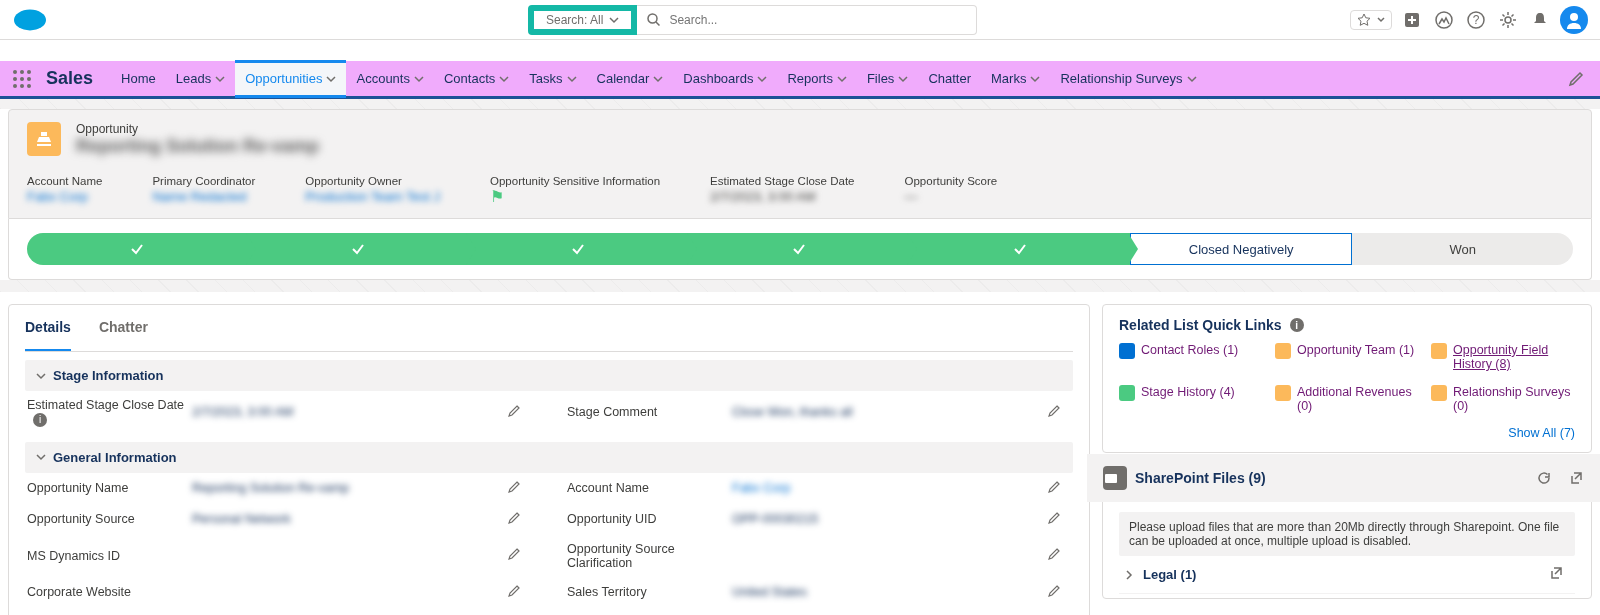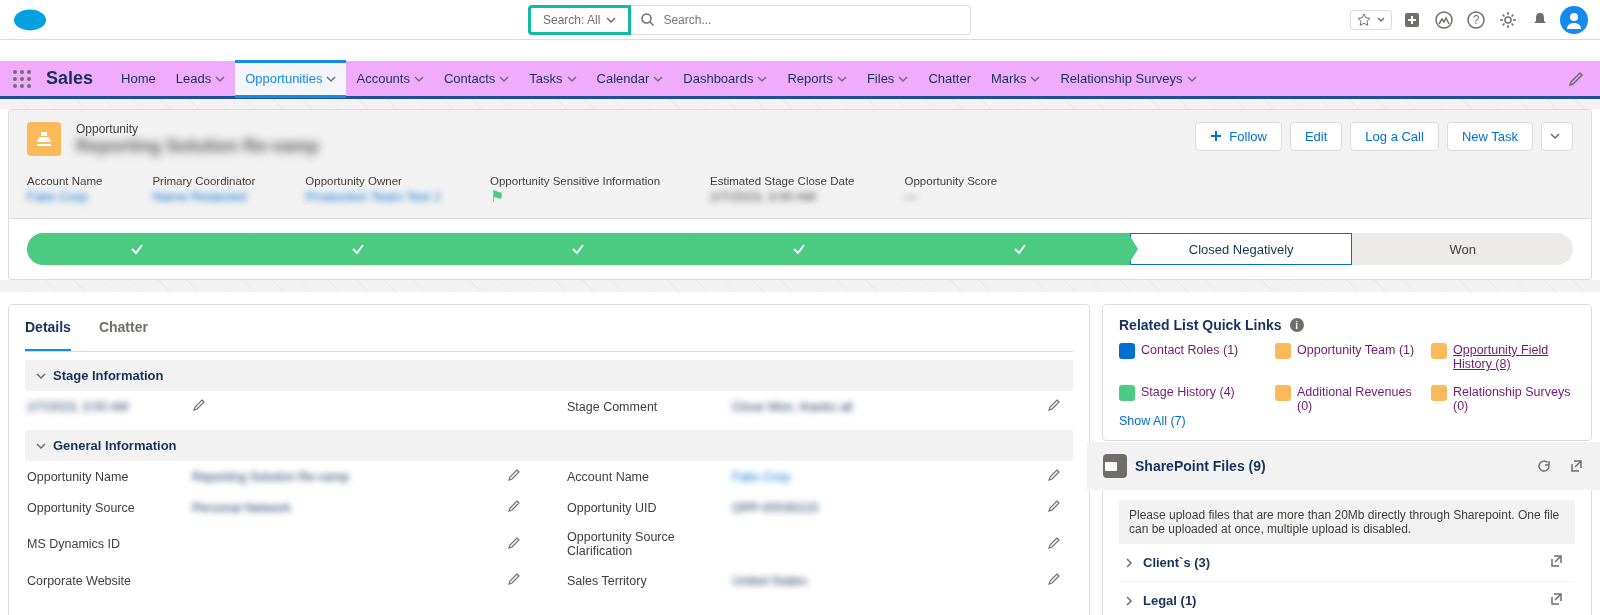--- a/index.html
+++ b/index.html
@@ -1,20 +1,20 @@
 <!DOCTYPE html>
 <html><head>
 <meta charset="utf-8">
 <style>
 * { box-sizing: border-box; margin: 0; padding: 0; }
 body { font-family: -apple-system, BlinkMacSystemFont, "Segoe UI", Arial, sans-serif; font-size: 13px; background: #fff; color: #16325c; width: 1600px; }
 .header-top { display: flex; align-items: center; height: 40px; padding: 0 12px; border-bottom: 1px solid #dddbda; }
 .logo { width: 36px; height: 24px; }
 .search-wrap { display: flex; margin-left: 480px; }
-.search-type { display: flex; align-items: center; background: #fff; border: 3px solid #14b8a6; border-radius: 4px 0 0 4px; padding: 0 12px; height: 30px; font-size: 12px; color: #706e6b; cursor: pointer; }
+.search-type { display: flex; align-items: center; background: #fff; border: 6px solid #14b8a6; border-radius: 4px 0 0 4px; padding: 0 12px; height: 30px; font-size: 12px; color: #706e6b; cursor: pointer; }
 .search-type svg { margin-left: 6px; }
 .search-input { display: flex; align-items: center; border: 1px solid #dddbda; border-left: none; border-radius: 0 4px 4px 0; height: 30px; width: 340px; padding: 0 10px; }
 .search-input input { border: none; outline: none; font-size: 12px; margin-left: 8px; flex: 1; }
 .header-right { margin-left: auto; display: flex; align-items: center; gap: 8px; }
 .icon-btn { width: 24px; height: 24px; display: flex; align-items: center; justify-content: center; color: #706e6b; cursor: pointer; }
 .star-pill { display: flex; align-items: center; border: 1px solid #dddbda; border-radius: 4px; padding: 2px 6px; gap: 6px; }
 .avatar { width: 28px; height: 28px; border-radius: 50%; background: #1589ee; display: flex; align-items: center; justify-content: center; }
 .nav-bar { display: flex; align-items: center; height: 38px; padding: 0 12px; border-bottom: 3px solid #1b5297; background: #f0abfc; margin-top: 21px; }
 .app-launcher { width: 20px; height: 20px; margin-right: 14px; cursor: pointer; }
 .app-name { font-size: 18px; font-weight: 700; margin-right: 18px; }
@@ -65,21 +65,21 @@
 .info-ic { margin-left: 6px; width: 14px; height: 14px; background: #706e6b; border-radius: 50%; display: inline-flex; align-items: center; justify-content: center; color: #fff; font-size: 10px; }
 .side-col { width: 490px; display: flex; flex-direction: column; gap: 12px; }
 .card { background: #fff; border: 1px solid #dddbda; border-radius: 4px; padding: 12px 16px; }
 .card-hdr { display: flex; align-items: center; font-weight: 700; font-size: 14px; margin-bottom: 10px; }
 .card-hdr.grey { background: #f3f2f2; margin: -12px -16px 10px -16px; padding: 12px 16px; }
 .card-hdr svg, .card-hdr .sp-icon { margin-right: 8px; }
 .card-links { display: grid; grid-template-columns: 1fr 1fr 1fr; gap: 14px 12px; }
 .ql { display: flex; align-items: flex-start; font-size: 12.5px; }
 .ql-icon { width: 16px; height: 16px; border-radius: 3px; margin-right: 6px; flex-shrink: 0; display: flex; align-items: center; justify-content: center; }
 .ql a { color: #701a75; text-decoration: none; }
-.show-all { text-align: left; }
+.show-all { text-align: right; margin-top: 12px; }
 .show-all a { color: #0070d2; font-size: 12.5px; text-decoration: none; }
 .sp-icon { width: 24px; height: 24px; background: #706e6b; border-radius: 4px; display: flex; align-items: center; justify-content: center; }
 .sp-note { background: #f3f2f2; padding: 8px 10px; font-size: 12px; color: #3e3e3c; border-radius: 2px; margin-bottom: 0; }
 .sp-folder { display: flex; align-items: center; padding: 10px 4px; border-bottom: 1px solid #f3f2f2; font-size: 13px; font-weight: 600; cursor: pointer; }
 .sp-folder svg:first-child { margin-right: 8px; }
 .sp-folder .ext { margin-left: auto; color: #706e6b; }
 .card-actions { display: flex; gap: 10px; margin-left: auto; color: #706e6b; }
 </style>
 </head>
 <body>
@@ -250,31 +250,20 @@
   <div class="rh-row1">
     <div class="rh-icon">
         <svg width="20" height="20">
           <path d="M3 15h14v2H3zM5 8h10l2 5H3zM7 3h6v4H7z" fill="#fff"></path>
         </svg>
       </div>
     <div class="rh-titleblock">
       <div class="rh-obj">Opportunity</div>
       <div class="rh-name">Reporting Solution Re-vamp</div>
     </div>
-    <div class="rh-actions">
-      <button class="btn"><svg width="12" height="12" style="vertical-align:-1px">
-            <path d="M6 1v10M1 6h10" stroke="#0070d2" stroke-width="2"></path>
-          </svg> <span>Follow</span></button>
-      <button class="btn">Edit</button>
-      <button class="btn">Log a Call</button>
-      <button class="btn">New Task</button>
-      <button class="btn" style="padding:6px 8px"><svg width="10" height="10">
-            <path d="M1 3l4 4 4-4" stroke="#706e6b" fill="none" stroke-width="1.5"></path>
-          </svg></button>
-    </div>
   </div>
   <div class="rh-fields" id="rh-fields">
       <div class="rh-field">
         <span class="rh-label">Account Name</span>
         <span class="rh-value ">Fabx Corp</span>
       </div>
       <div class="rh-field">
         <span class="rh-label">Primary Coordinator</span>
         <span class="rh-value ">Name Redacted</span>
       </div>
@@ -339,20 +328,21 @@
       </div>
 
     <div class="section-hdr">
       <svg width="12" height="12">
           <path d="M2 4l4 4 4-4" stroke="#706e6b" fill="none" stroke-width="1.5"></path>
         </svg>
       <span>Stage Information</span>
     </div>
     <div class="detail-grid" id="stage-rows">
         <div class="detail-row">
+          <span>Estimated Stage Close Date<span class="info-ic">i</span></span>
           <span class="detail-val ">2/7/2023, 3:00 AM</span>
           <span class="pencil"><svg width="14" height="14">
               <path d="M10 2l2 2-7 7-3 1 1-3z" fill="none" stroke="#706e6b" stroke-width="1.2"></path>
             </svg></span>
         </div>
         <div class="detail-row">
           <span>Stage Comment</span>
           <span class="detail-val ">Close Won, thanks all</span>
           <span class="pencil"><svg width="14" height="14">
               <path d="M10 2l2 2-7 7-3 1 1-3z" fill="none" stroke="#706e6b" stroke-width="1.2"></path>
@@ -476,29 +466,20 @@
               <path d="M12 7a5 5 0 11-1.5-3.5M12 2v4h-4" fill="none" stroke="#706e6b" stroke-width="1.5"></path>
             </svg>
           <svg width="14" height="14">
               <path d="M5 2h7v7M12 2L6 8M3 5v7h7" fill="none" stroke="#706e6b" stroke-width="1.5"></path>
             </svg>
         </div>
       </div>
       <div style="padding:0 16px">
         <div class="sp-note">Please upload files that are more than 20Mb directly through Sharepoint. One file can be uploaded at once, multiple upload is disabled.</div>
         <div id="sp-folders">
-            <div class="sp-folder">
-              <svg width="12" height="12">
-                <path d="M4 2l4 4-4 4" stroke="#706e6b" fill="none" stroke-width="1.5"></path>
-              </svg>
-              <span>Client`s (3)</span>
-              <span class="ext"><svg width="14" height="14">
-                  <path d="M5 2h7v7M12 2L6 8M3 5v7h7" fill="none" stroke="#706e6b" stroke-width="1.5"></path>
-                </svg></span>
-            </div>
             <div class="sp-folder">
               <svg width="12" height="12">
                 <path d="M4 2l4 4-4 4" stroke="#706e6b" fill="none" stroke-width="1.5"></path>
               </svg>
               <span>Legal (1)</span>
               <span class="ext"><svg width="14" height="14">
                   <path d="M5 2h7v7M12 2L6 8M3 5v7h7" fill="none" stroke="#706e6b" stroke-width="1.5"></path>
                 </svg></span>
             </div>
           </div>

